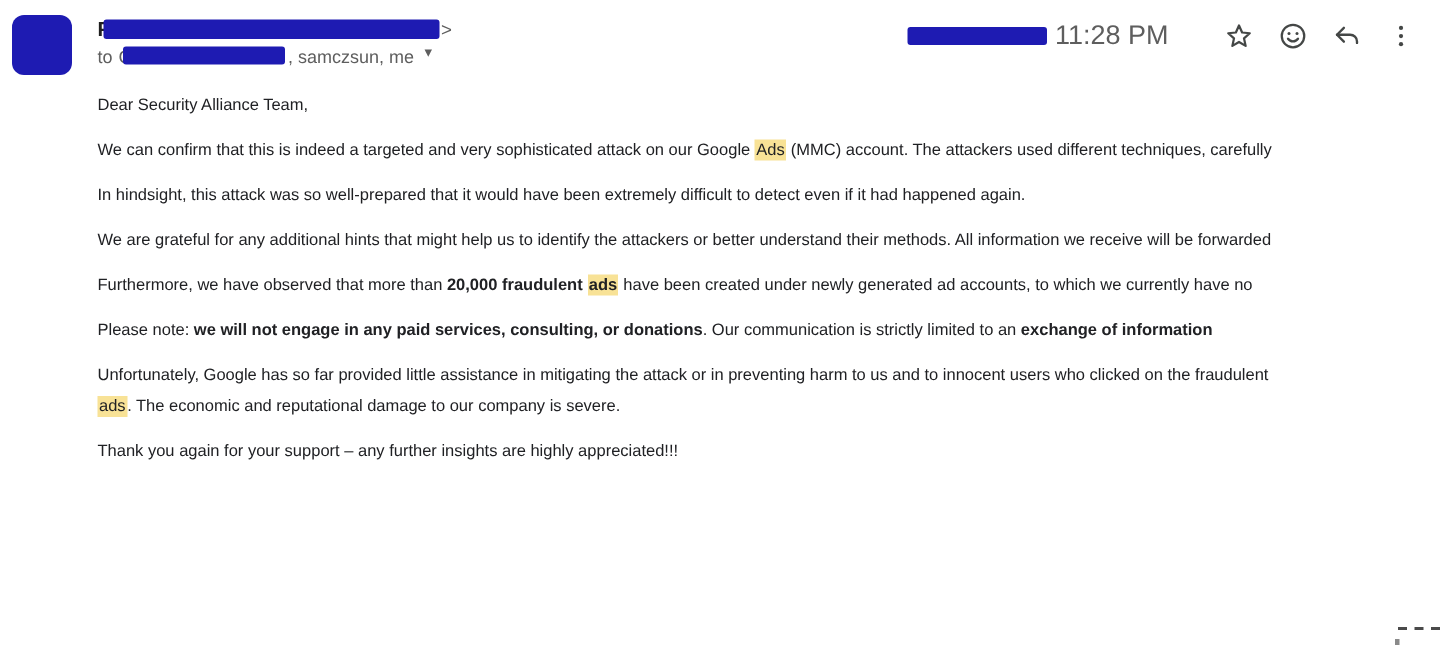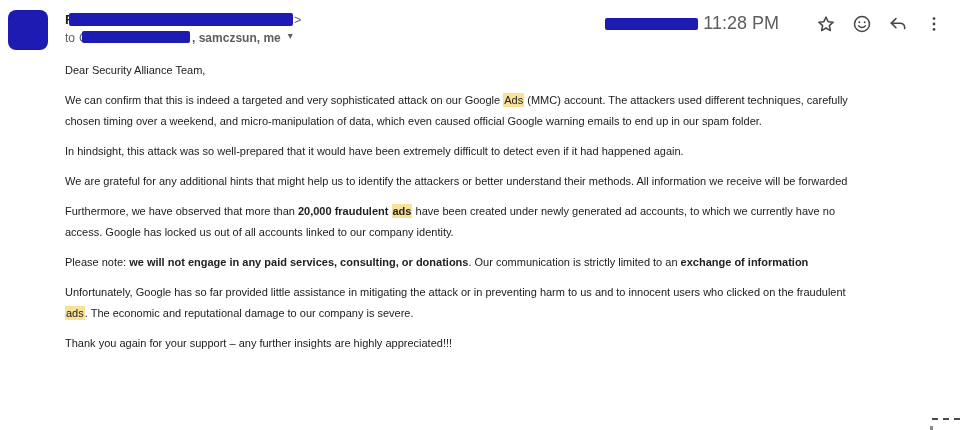--- a/index.html
+++ b/index.html
@@ -68,21 +68,21 @@
   .recipient-line {
     display: flex;
     align-items: flex-start;
     height: 17px;
     margin-top: 3px;
     font-size: 12px;
     color: var(--muted-text);
   }
   .to-label { margin-right: 4px; }
   .recipient-frag { width: 9px; overflow: hidden; }
-  .recipients-rest { margin-left: 2px; font-weight: bold; }
+  .recipients-rest { margin-left: 2px; }
   .expand-btn {
     margin-left: 7px;
     font-size: 10px;
     color: var(--muted-text);
     cursor: pointer;
     line-height: 1;
   }
 
   .header-right {
     display: flex;
@@ -213,31 +213,29 @@
     </button>
   </div>
 </div>
 
 <div class="email-body">
     <div class="paragraph">
       <div class="line"><span>Dear Security Alliance Team,</span></div>
     </div>
     <div class="paragraph">
       <div class="line"><span>We can confirm that this is indeed a targeted and very sophisticated attack on our Google </span><span class="hl">Ads</span><span> (MMC) account. The attackers used different techniques, carefully</span></div>
-      <div class="line"><span>chosen timing over a weekend, and micro-manipulation of data, which even caused official Google warning emails to end up in our spam folder.</span></div>
     </div>
     <div class="paragraph">
       <div class="line"><span>In hindsight, this attack was so well-prepared that it would have been extremely difficult to detect even if it had happened again.</span></div>
     </div>
     <div class="paragraph">
       <div class="line"><span>We are grateful for any additional hints that might help us to identify the attackers or better understand their methods. All information we receive will be forwarded</span></div>
     </div>
     <div class="paragraph">
       <div class="line"><span>Furthermore, we have observed that more than </span><span class="b">20,000 fraudulent </span><span class="b hl">ads</span><span> have been created under newly generated ad accounts, to which we currently have no</span></div>
-      <div class="line"><span>access. Google has locked us out of all accounts linked to our company identity.</span></div>
     </div>
     <div class="paragraph">
       <div class="line"><span>Please note: </span><span class="b">we will not engage in any paid services, consulting, or donations</span><span>. Our communication is strictly limited to an </span><span class="b">exchange of information</span></div>
     </div>
     <div class="paragraph">
       <div class="line"><span>Unfortunately, Google has so far provided little assistance in mitigating the attack or in preventing harm to us and to innocent users who clicked on the fraudulent</span></div>
       <div class="line"><span class="hl">ads</span><span>. The economic and reputational damage to our company is severe.</span></div>
     </div>
     <div class="paragraph">
       <div class="line"><span>Thank you again for your support – any further insights are highly appreciated!!!</span></div>

